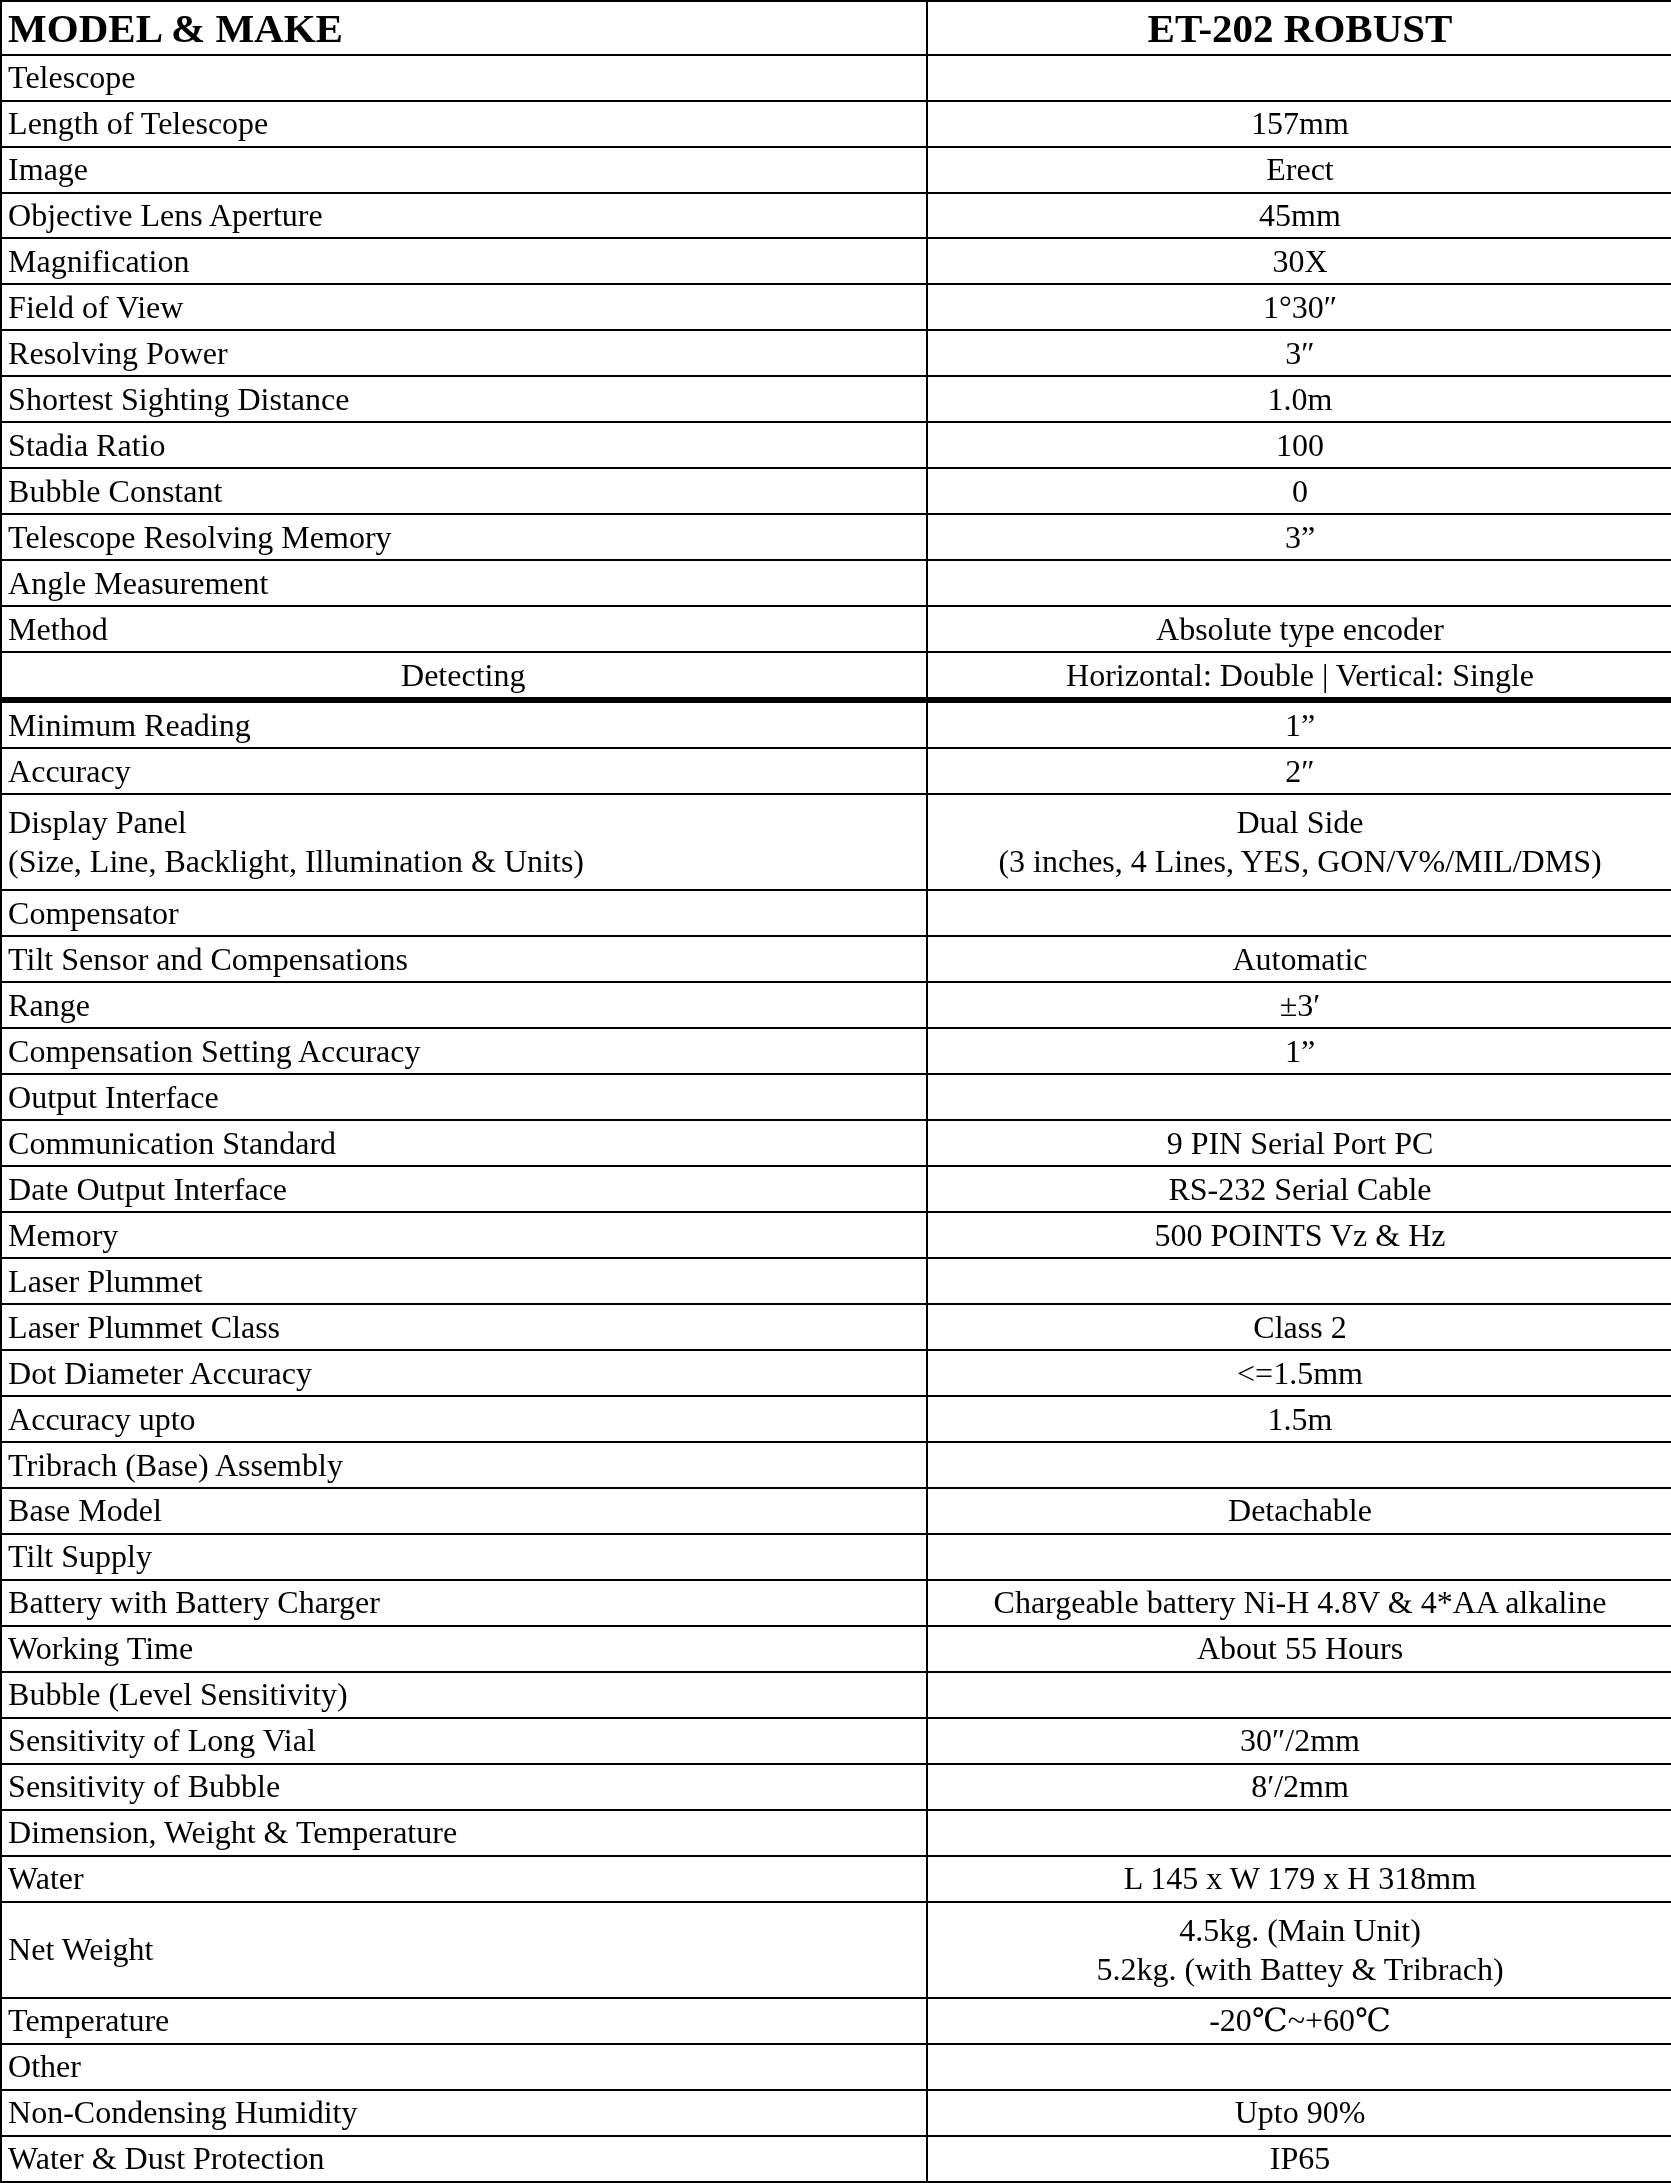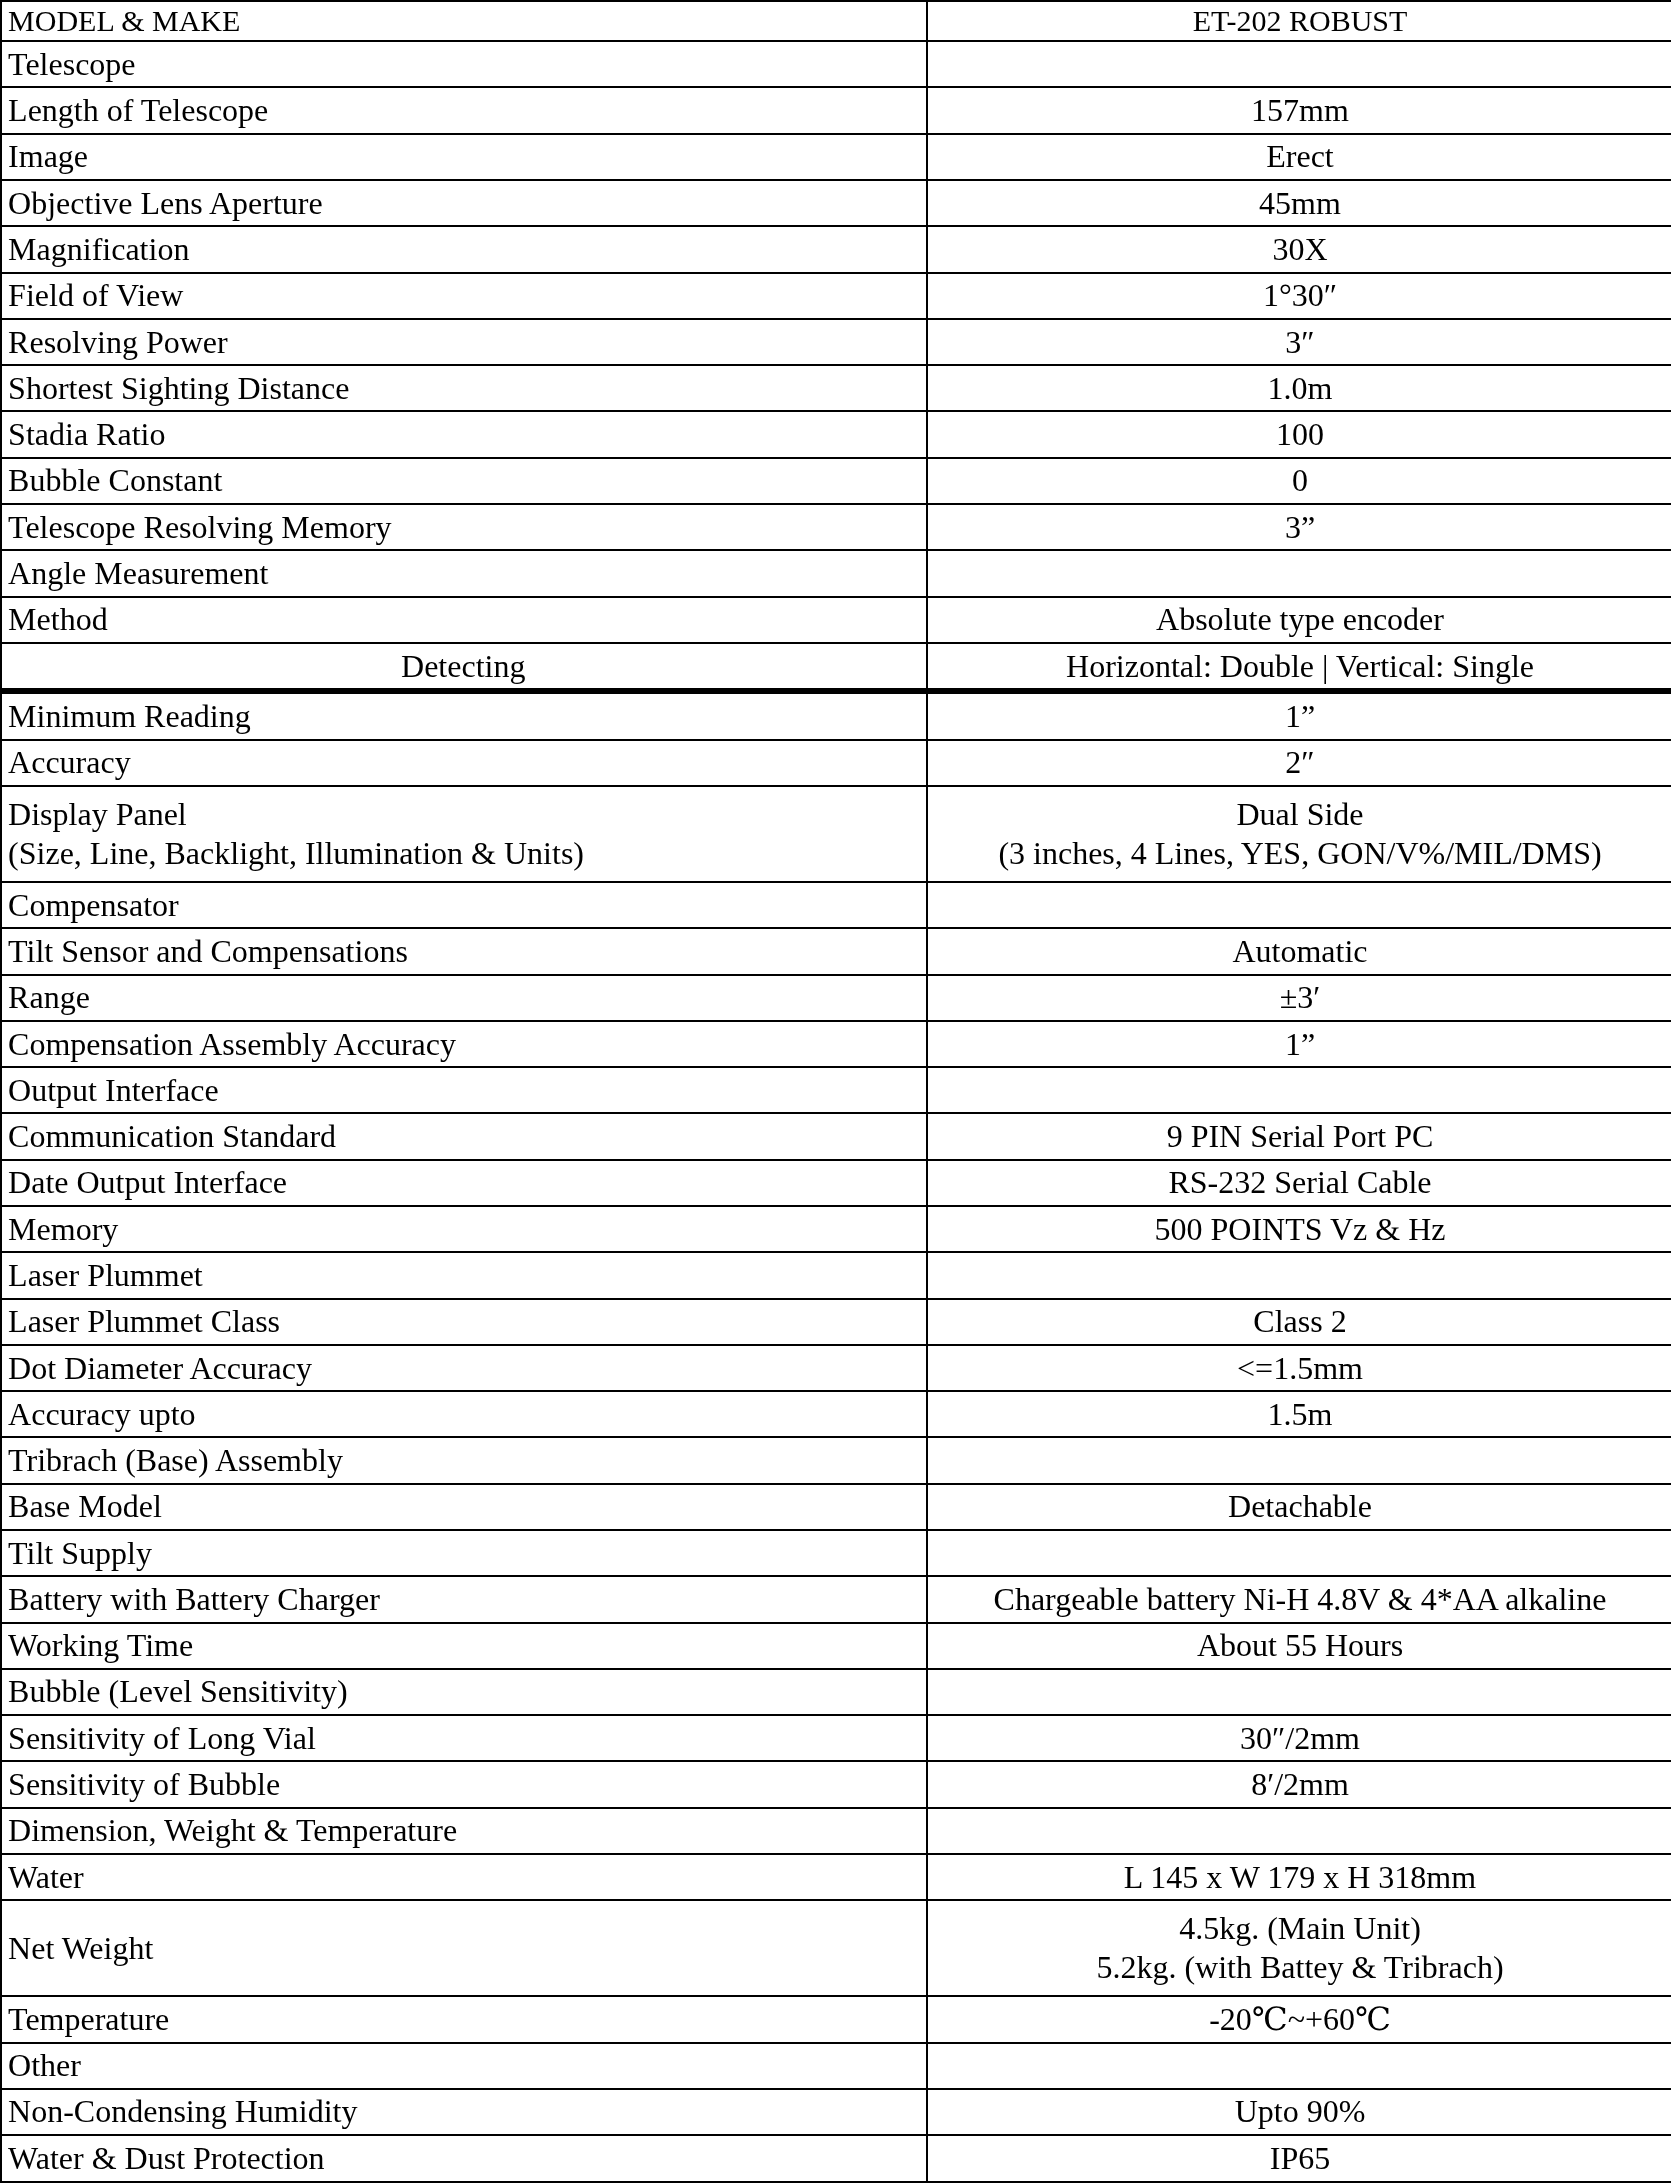--- a/index.html
+++ b/index.html
@@ -32,21 +32,21 @@
   }
   td.label-cell {
     text-align: left;
     padding: 0.8px 7.6px 0.8px 6.1px;
   }
   td.value-cell {
     text-align: center;
     padding: 0.8px 6.1px;
   }
   tr.bold td.label-cell { font-weight: normal; }
-  tr.header-row td { font-weight: normal; font-size: 30px; border-radius: 22px; }
+  tr.header-row td { font-weight: bold; font-size: 41px; border-radius: 22px; }
   tr.thick td { border-bottom-width: 6.9px; text-align: center; }
   tr.tall { height: 96px; }
 </style>
 </head>
 <body>
 
 <table class="spec-table">
   <colgroup>
     <col class="c-label">
     <col class="c-value">
@@ -135,21 +135,21 @@
       </tr>
       <tr>
         <td class="label-cell">Tilt Sensor and Compensations</td>
         <td class="value-cell">Automatic</td>
       </tr>
       <tr>
         <td class="label-cell">Range</td>
         <td class="value-cell">±3′</td>
       </tr>
       <tr>
-        <td class="label-cell">Compensation Assembly Accuracy</td>
+        <td class="label-cell">Compensation Setting Accuracy</td>
         <td class="value-cell">1”</td>
       </tr>
       <tr class="bold">
         <td class="label-cell">Output Interface</td>
         <td class="value-cell"></td>
       </tr>
       <tr>
         <td class="label-cell">Communication Standard</td>
         <td class="value-cell">9 PIN Serial Port PC</td>
       </tr>

